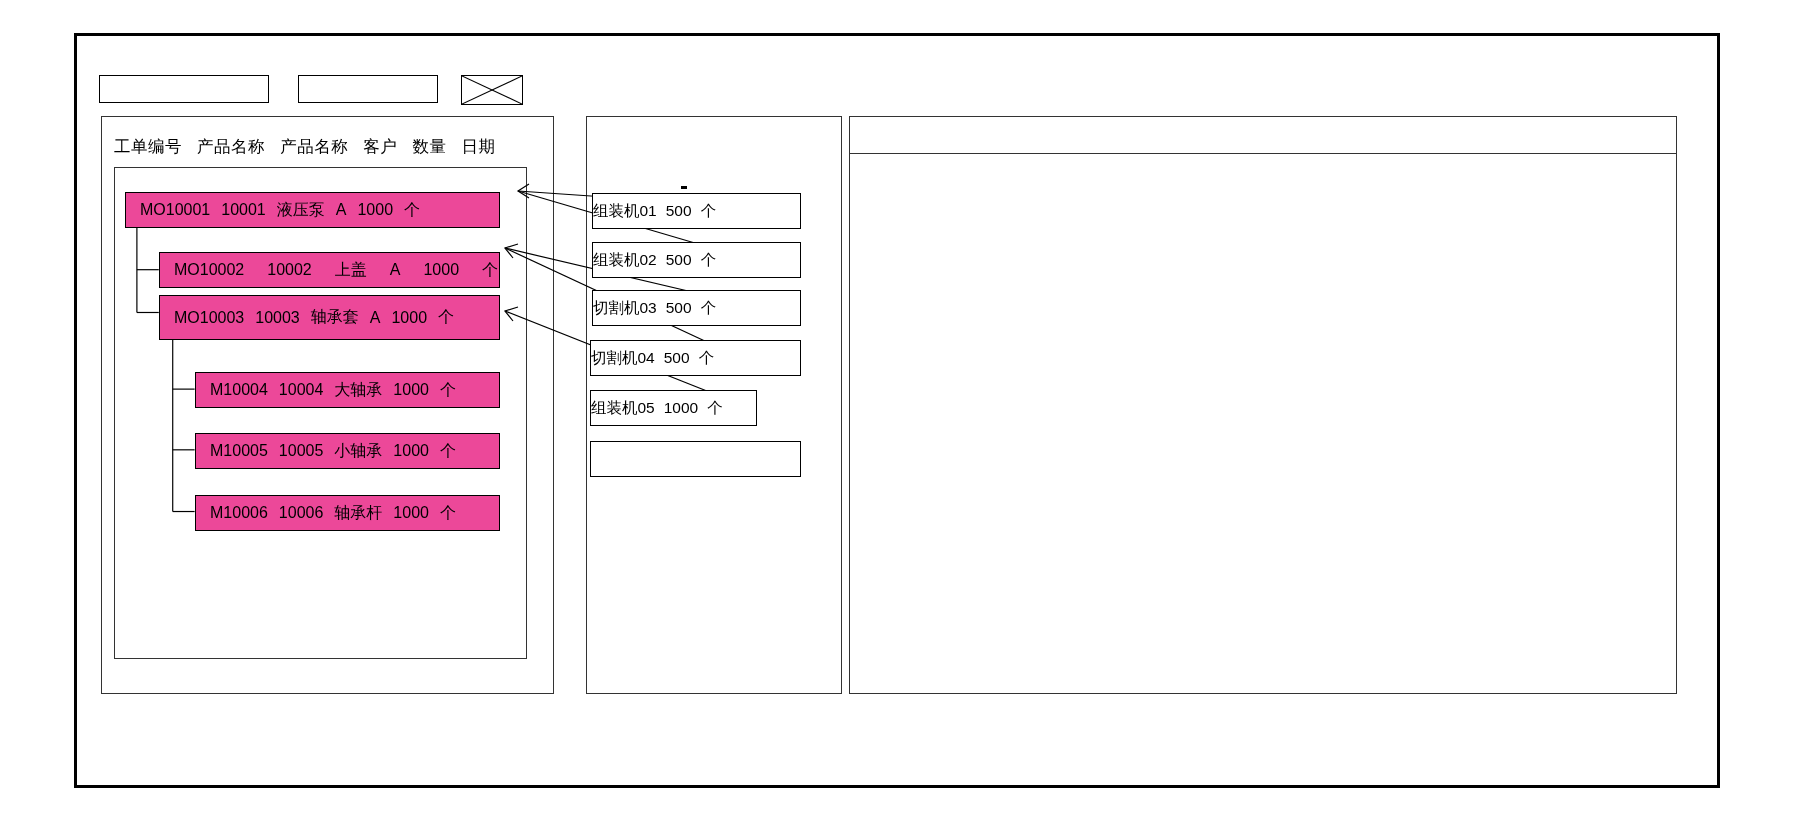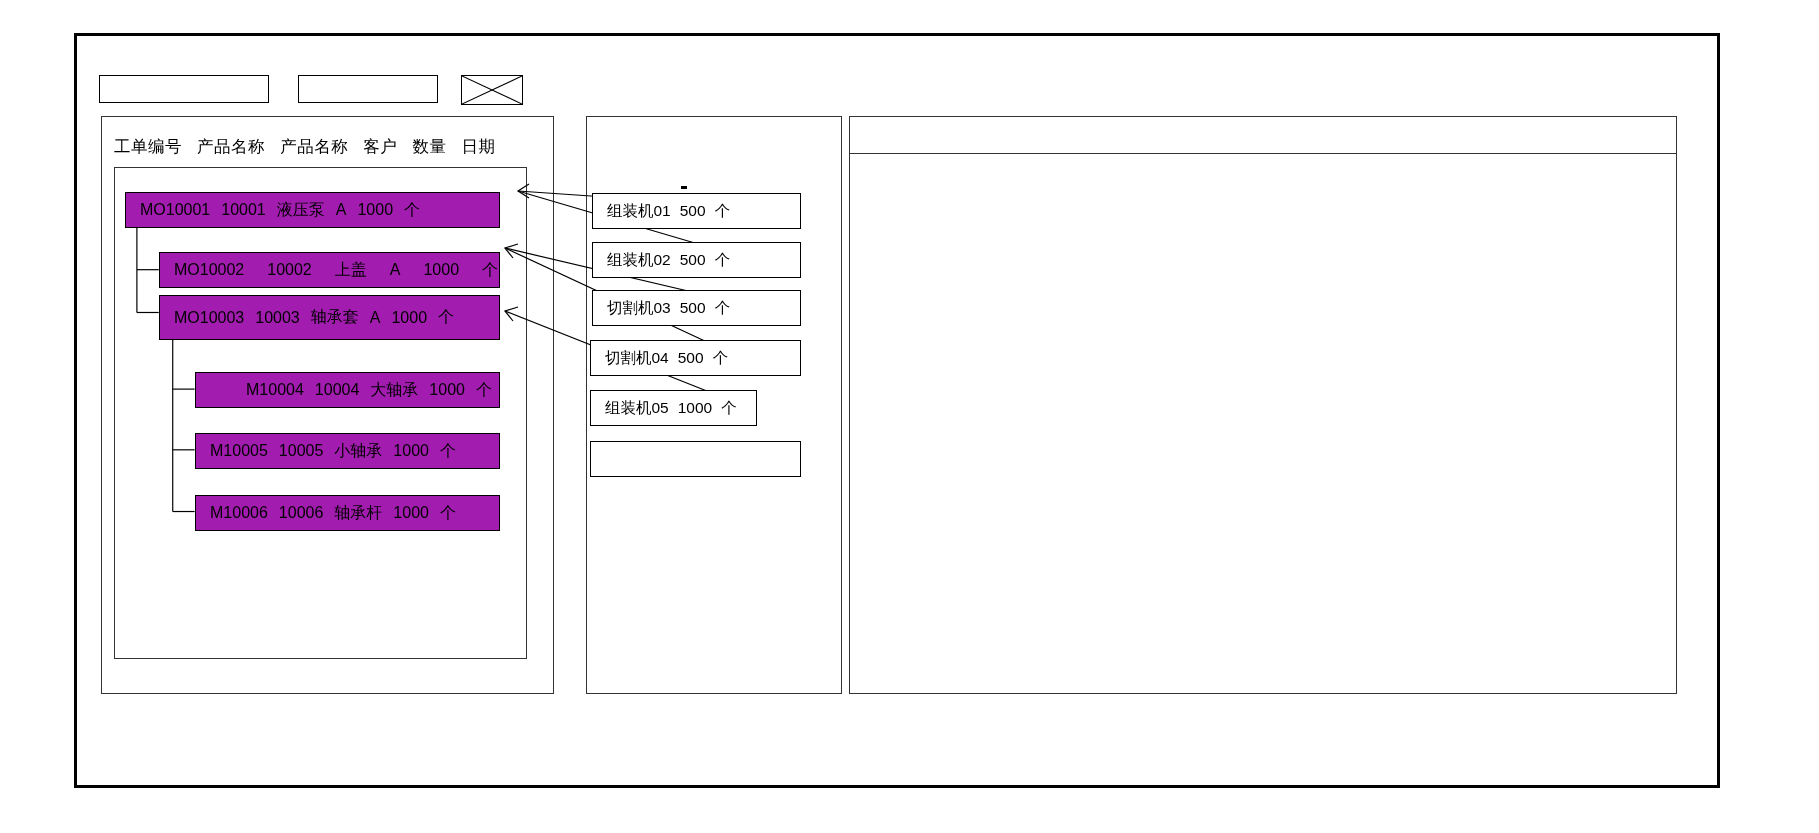--- a/index.html
+++ b/index.html
@@ -90,21 +90,21 @@
   }
   #tree-canvas {
     position: absolute;
     left: 0; top: 0;
     width: 100%; height: 100%;
   }
   .tree-node {
     position: absolute;
     border: 1.4px solid #000000;
     box-sizing: border-box;
-    background: #a21caf;
+    background: #ec4899;
     display: flex;
     align-items: center;
     font-size: 16px;
     white-space: nowrap;
     z-index: 2;
   }
   .tree-node .cell { margin-right: 11px; }
   .tree-node .cell:first-child { margin-left: 14px; }
 
   
@@ -134,21 +134,21 @@
     border: 1.4px solid #000000;
     box-sizing: border-box;
     background: #ffffff;
     display: flex;
     align-items: center;
     font-size: 15.5px;
     white-space: nowrap;
     z-index: 3;
   }
   .machine-box .cell { margin-right: 9px; }
-  .machine-box .cell:first-child { margin-left: 14px; }
+  .machine-box .cell:first-child { margin-left: 0; }
 
   
   #right-panel {
     position: absolute;
     left: 772px;
     top: 80px;
     width: 828px;
     height: 578px;
     border: 1.2px solid #333333;
     box-sizing: border-box;
@@ -250,21 +250,21 @@
 
       <div class="tree-node" style="left:44px; top:127px; width:341px; height:45px;">
         <span class="cell">MO10003</span>
         <span class="cell">10003</span>
         <span class="cell">轴承套</span>
         <span class="cell">A</span>
         <span class="cell">1000</span>
         <span class="cell">个</span>
       </div>
 
-      <div class="tree-node" style="left:80px; top:204px; width:305px; height:36px;padding-left:36px;">
+      <div class="tree-node" style="left:80px; top:204px; width:305px; height:36px;">
         <span class="cell">M10004</span>
         <span class="cell">10004</span>
         <span class="cell">大轴承</span>
         <span class="cell">1000</span>
         <span class="cell">个</span>
       </div>
 
       <div class="tree-node" style="left:80px; top:265px; width:305px; height:36px;">
         <span class="cell">M10005</span>
         <span class="cell">10005</span>

